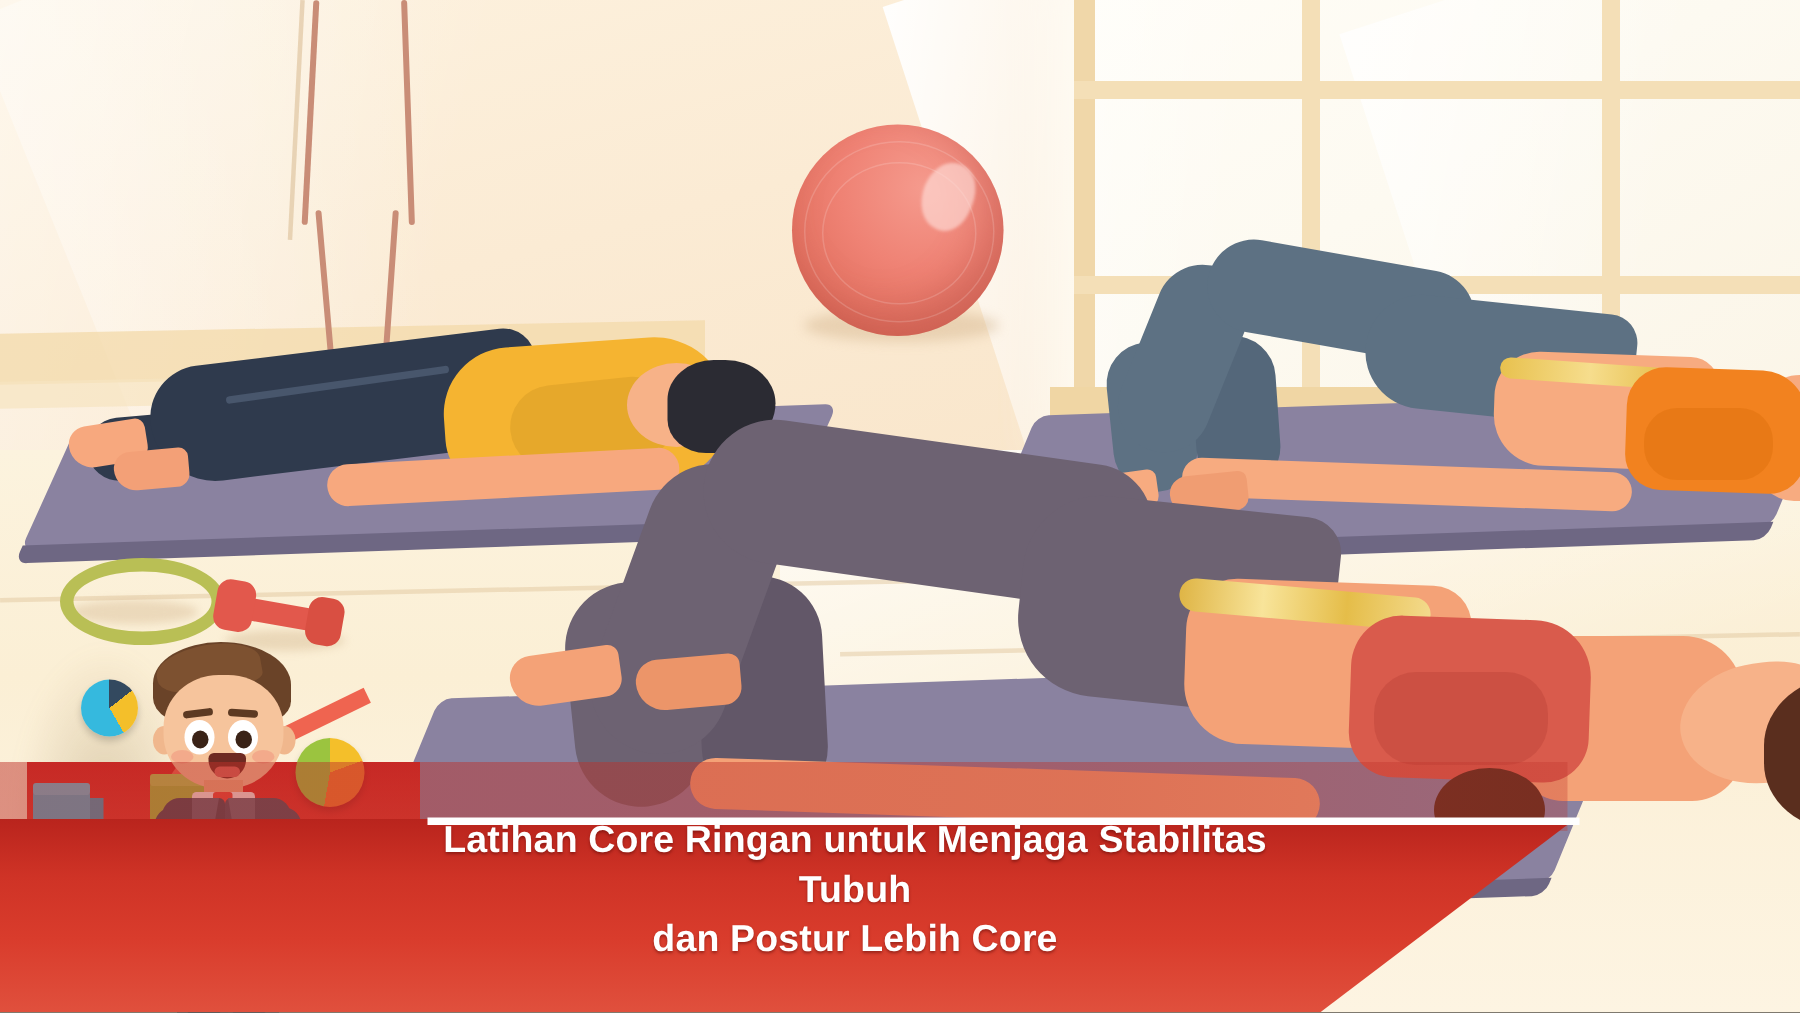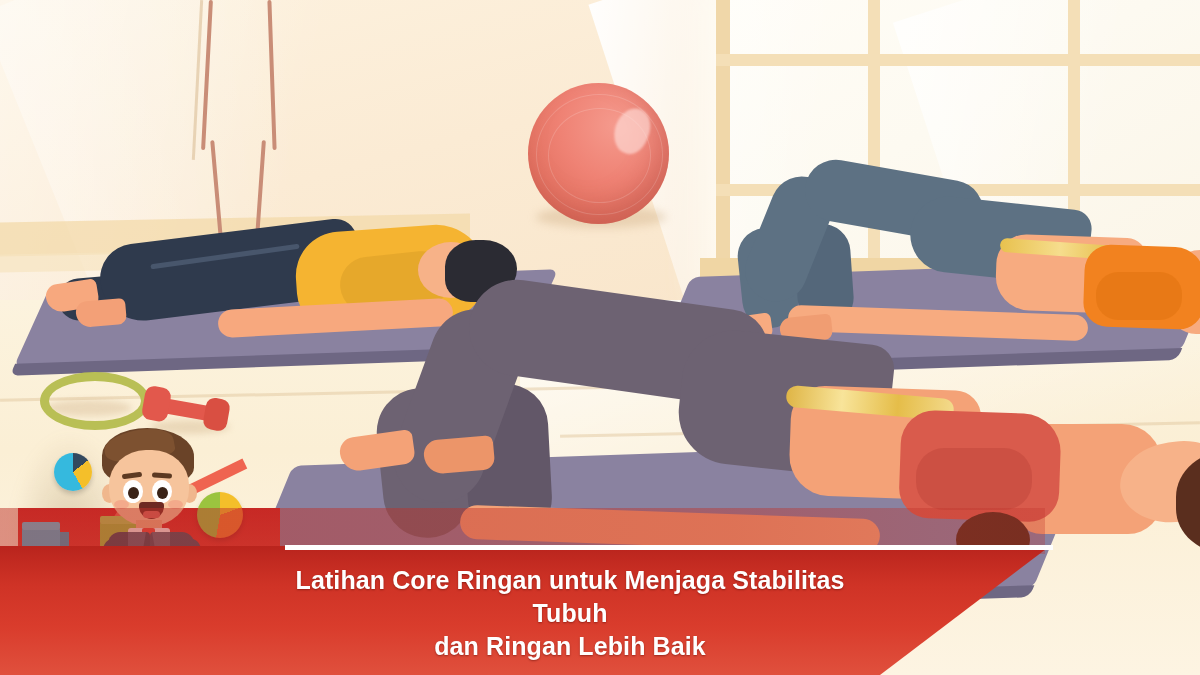--- a/index.html
+++ b/index.html
@@ -424,21 +424,21 @@
   }
   .banner-body{
     position:absolute;left:0;top:38px;width:1050px;height:129px;
     background:linear-gradient(180deg,#b9241d 0%,#cf3326 30%,#d93c2c 62%,#e0503d 100%);
     clip-path:polygon(0 0, 1050px 0, 880px 129px, 0 129px);
   }
   .banner-topline{
     position:absolute;left:285px;top:37px;width:768px;height:5px;background:#ffffff;
   }
   .banner-text{
-    position:absolute;left:0;top:56px;width:1020px;
+    position:absolute;left:0;top:36px;width:1020px;
     text-align:center;color:#ffffff;
     font-family:"Liberation Sans",sans-serif;
     font-weight:bold;font-size:25px;line-height:33px;
     letter-spacing:.1px;
     text-shadow:0 1px 2px rgba(90,10,5,.5);
     padding:0 170px 0 290px;box-sizing:border-box;
   }
   .banner-text .l2{display:block;}
 </style>
 </head>
@@ -622,17 +622,17 @@
     <div class="m-shoe-l"></div>
     <div class="m-shoe-r"></div>
   </div>
 
   <div class="banner-wrap">
     <div class="banner-haze"></div>
     <div class="banner-body"></div>
     <div class="banner-topline"></div>
     <div class="banner-text">
       <span>Latihan Core Ringan untuk Menjaga Stabilitas Tubuh</span>
-      <span class="l2">dan Ringan Lebih Baik</span>
+      <span class="l2">dan Postur Lebih Core</span>
     </div>
   </div>
 
 </div>
 
 </body></html>

